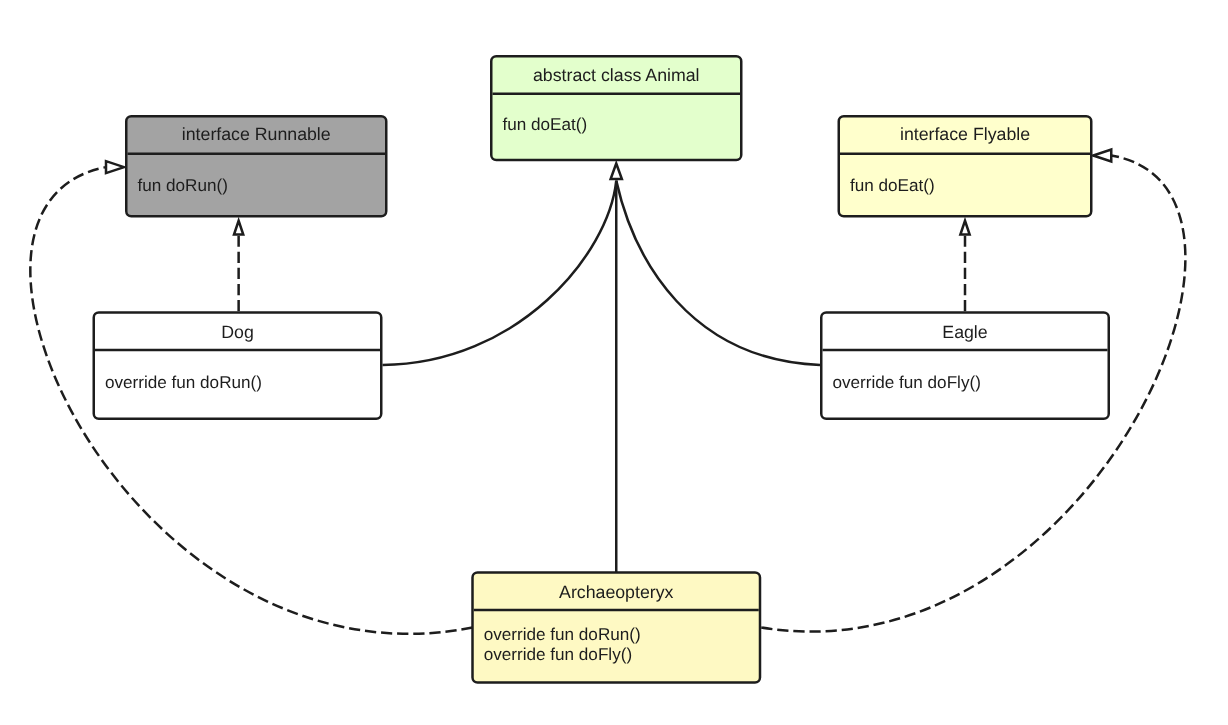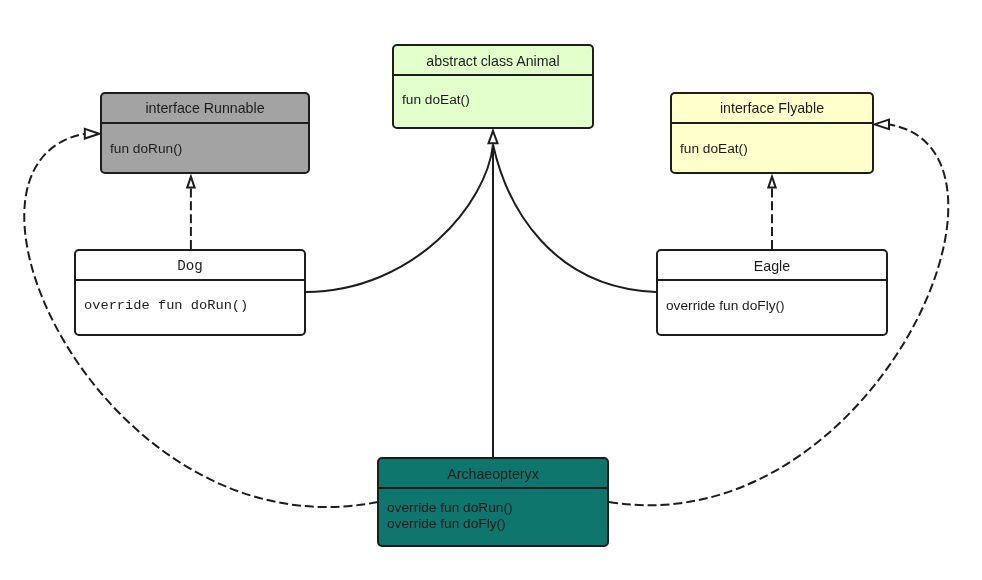--- a/index.html
+++ b/index.html
@@ -65,37 +65,37 @@
   </div>
 
   <div class="node" style="left:670px;top:92px;width:204px;height:82px;background:#ffffcc;padding-left:28px;">
     <div class="divider" style="top:28px;"></div>
     <div class="hdr" style="top:6px;">interface Flyable</div>
     <div class="body" style="top:47px;">
       <div class="m">fun doEat()</div>
     </div>
   </div>
 
-  <div class="node" style="left:74px;top:249px;width:232px;height:87px;background:#ffffff;font-family:Liberation Mono, monospace;">
+  <div class="node" style="left:74px;top:249px;width:232px;height:87px;background:#ffffff;">
     <div class="divider" style="top:28px;"></div>
     <div class="hdr" style="top:7px;">Dog</div>
     <div class="body" style="top:46.5px;">
       <div class="m">override fun doRun()</div>
     </div>
   </div>
 
   <div class="node" style="left:656px;top:249px;width:232px;height:87px;background:#ffffff;">
     <div class="divider" style="top:28px;"></div>
     <div class="hdr" style="top:7px;">Eagle</div>
     <div class="body" style="top:46.5px;">
       <div class="m">override fun doFly()</div>
     </div>
   </div>
 
-  <div class="node" style="left:377px;top:457px;width:232px;height:90px;background:#0f766e;">
+  <div class="node" style="left:377px;top:457px;width:232px;height:90px;background:#fef9c3;">
     <div class="divider" style="top:28px;"></div>
     <div class="hdr" style="top:7px;">Archaeopteryx</div>
     <div class="body" style="top:40.5px;">
       <div class="m">override fun doRun()</div>
       <div class="m">override fun doFly()</div>
     </div>
   </div>
 
 </div>
 

